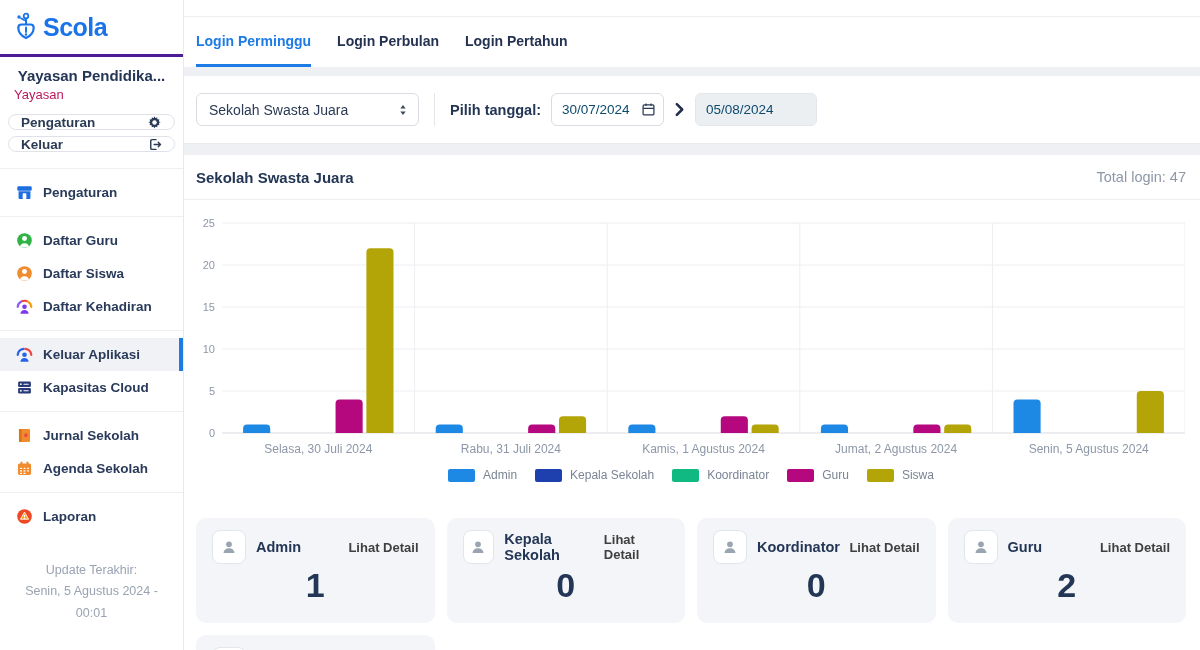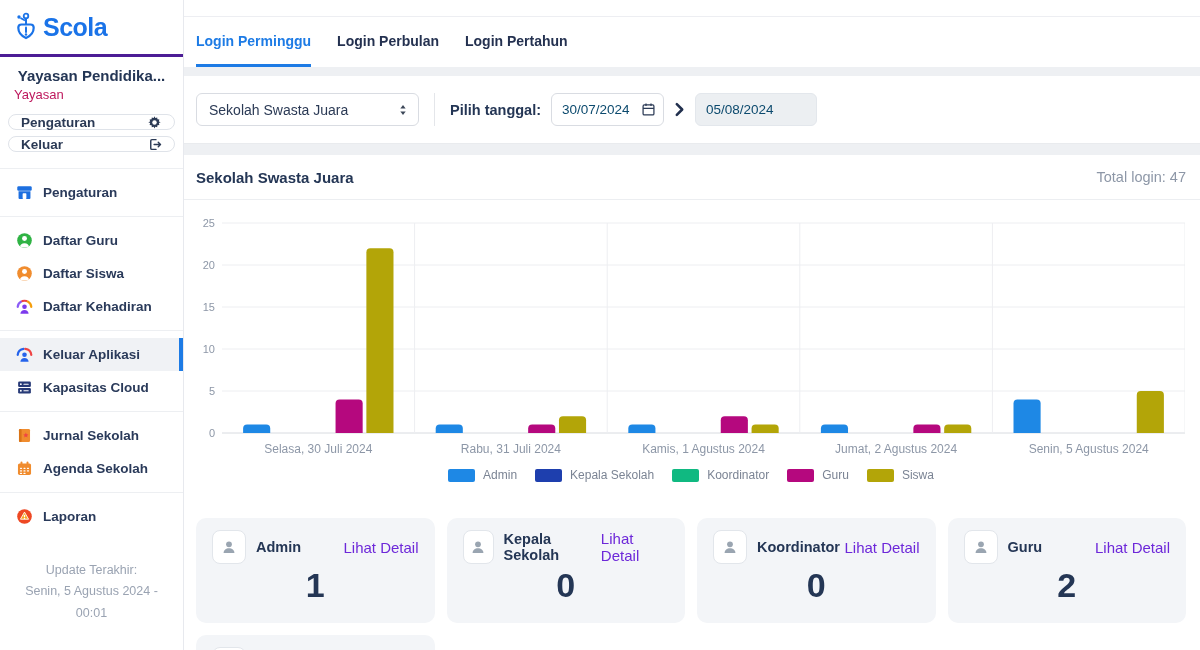--- a/index.html
+++ b/index.html
@@ -66,21 +66,21 @@
   .legend-swatch { width:27px; height:13px; border-radius:2px; display:inline-block; }
   .legend-label { font-size:12px; color:#7b8494; }
   .chart-divider { height:1px; background:#eceef1; margin-top:3px; }
 
   .cards { padding:28px 14px 0 12px; display:grid; grid-template-columns:repeat(4,1fr); gap:12px; }
   .card { background:#f3f5f8; border-radius:10px; height:105px; padding:12px 16px; }
   .card-head { display:flex; align-items:center; }
   .icon-box { width:34px; height:34px; background:#fff; border:1px solid #e2e6eb; border-radius:8px;
     display:flex; align-items:center; justify-content:center; }
   .card-title { font-size:14.5px; font-weight:700; color:#243655; margin-left:10px; }
-  .card-link { margin-left:auto; font-size:15px; font-weight:400; color:#6d28d9; cursor:pointer; }
+  .card-link { margin-left:auto; font-size:13px; font-weight:700; color:#404040; cursor:pointer; }
   .card-value { text-align:center; font-size:34px; font-weight:700; color:#243655; margin-top:2px; }
 </style>
 </head>
 <body>
 
 <div class="layout">
 
   <aside class="sidebar">
     <div class="logo-row">
       <span class="nav-icon" style="width:26px;height:30px;flex-basis:26px">

